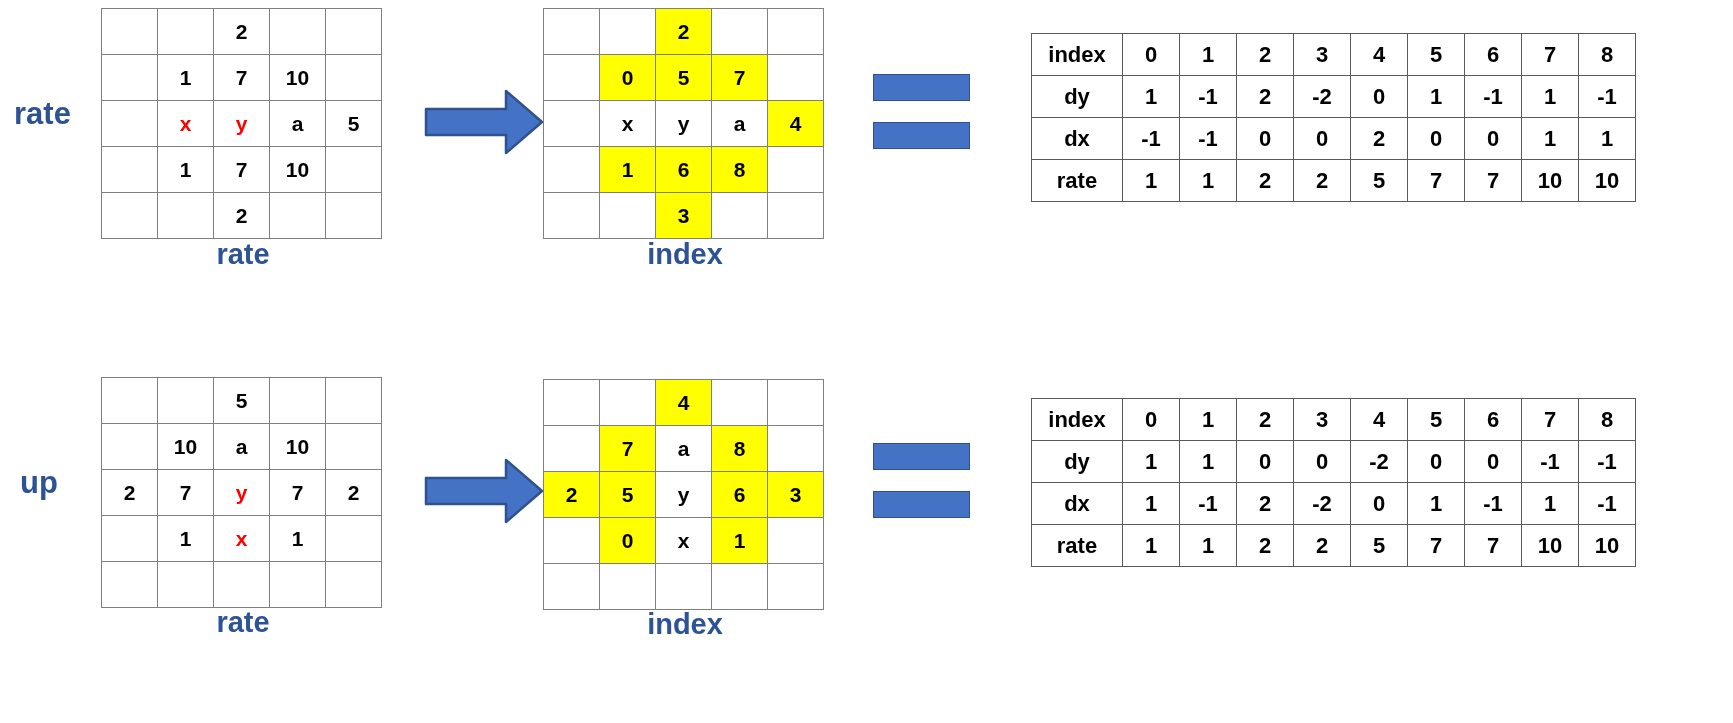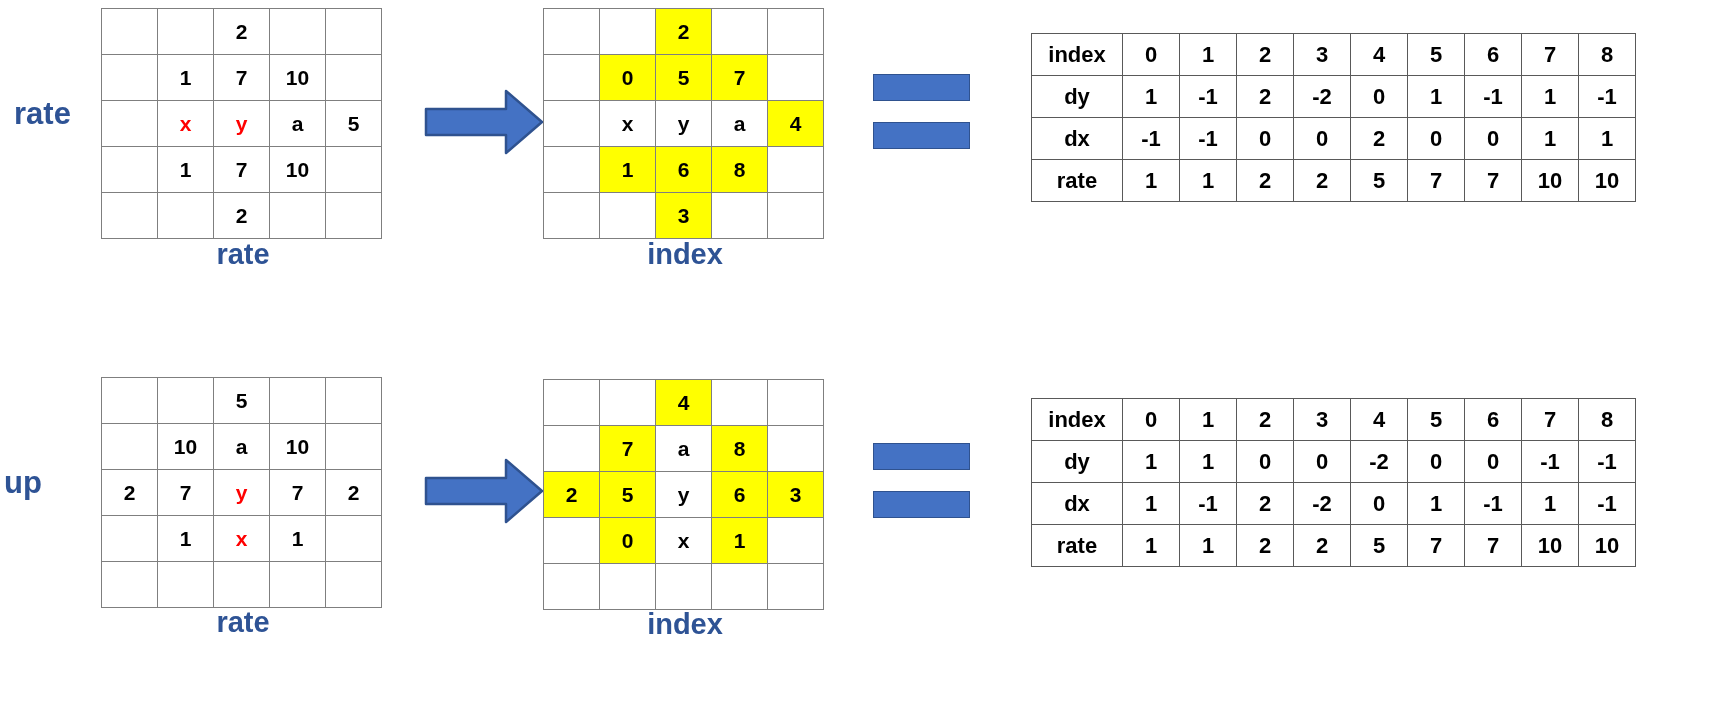--- a/index.html
+++ b/index.html
@@ -26,21 +26,21 @@
   
   .dir-label {
     position: absolute;
     font-size: 31px;
     font-weight: bold;
     color: #2e5395;
     letter-spacing: 0px;
     white-space: nowrap;
   }
   #row-right .dir-label { left: 14px; top: 96px; }
-  #row-up    .dir-label { left: 4px; top: 75px; }
+  #row-up    .dir-label { left: 20px; top: 75px; }
 
   
   .grid-wrap {
     position: absolute;
   }
   .grid {
     border-collapse: collapse;
     table-layout: fixed;
   }
   .grid td {

